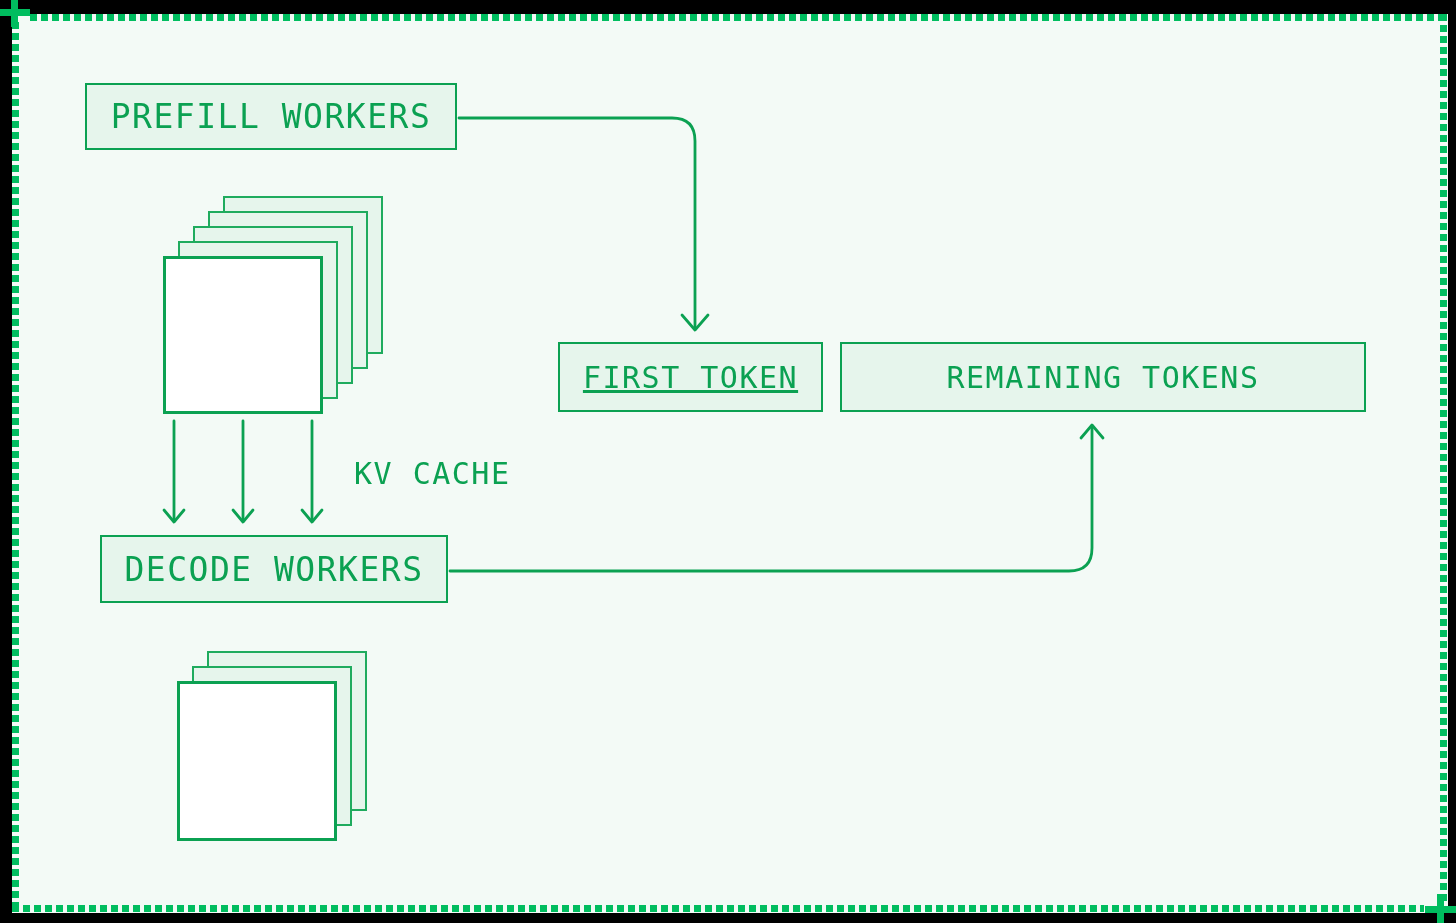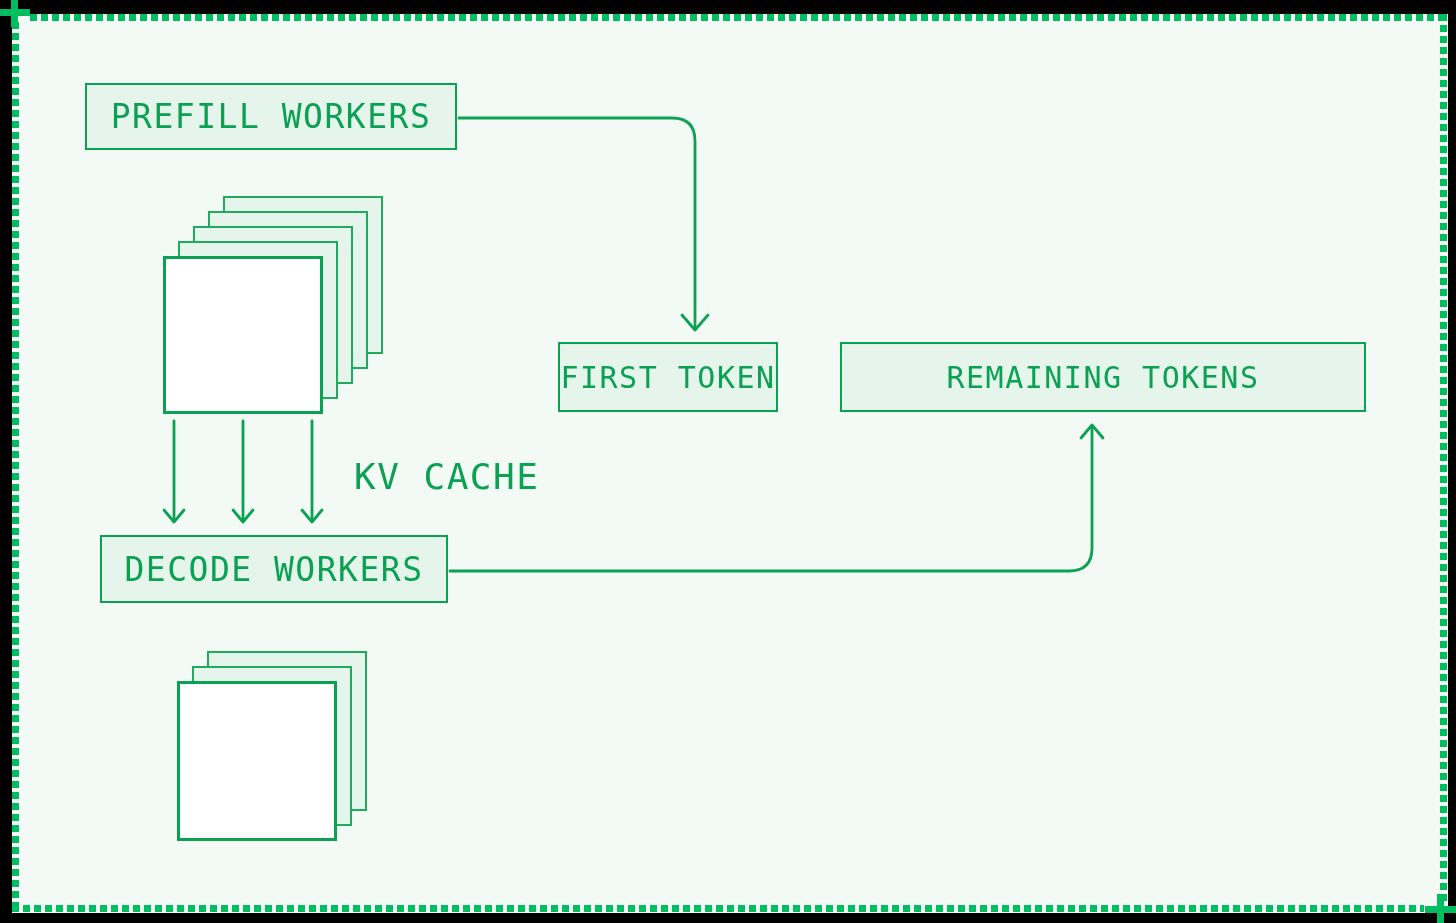--- a/index.html
+++ b/index.html
@@ -44,36 +44,36 @@
     border:2.5px solid var(--green);
     color:var(--green);
     display:flex;align-items:center;justify-content:center;
     letter-spacing:1.5px;
     white-space:nowrap;
   }
   .node.big{font-size:33px;}
   .node.small{font-size:30px;}
   .node-prefill{left:85px;top:83px;width:372px;height:67px;}
   .node-decode{left:100px;top:535px;width:348px;height:68px;}
-  .node-first{left:558px;top:342px;width:220px;height:70px;}
+  .node-first{left:558px;top:342px;width:265px;height:70px;text-decoration:underline;}
   .node-remaining{left:840px;top:342px;width:526px;height:70px;}
   
   .stack{position:absolute;}
   .stack-prefill{left:163px;top:256px;width:160px;height:158px;}
   .stack-decode{left:177px;top:681px;width:160px;height:160px;}
   .card{
     position:absolute;width:100%;height:100%;
     background:var(--box-fill);
     border:2px solid var(--card-border);
   }
   .card.front{background:#ffffff;border:3px solid var(--green);}
   
   .edge-label{
     position:absolute;left:354px;top:456px;
-    color:var(--green);font-size:36px;letter-spacing:1.5px;
+    color:var(--green);font-size:30px;letter-spacing:1.5px;
     white-space:nowrap;
   }
   svg.wires{position:absolute;left:0;top:0;width:1456px;height:923px;pointer-events:none;}
   svg.wires path{fill:none;stroke:var(--green);stroke-width:2.8px;stroke-linecap:round;stroke-linejoin:round;}
 </style>
 </head>
 <body>
 
 <div class="stage">
   <div class="canvas"></div>

